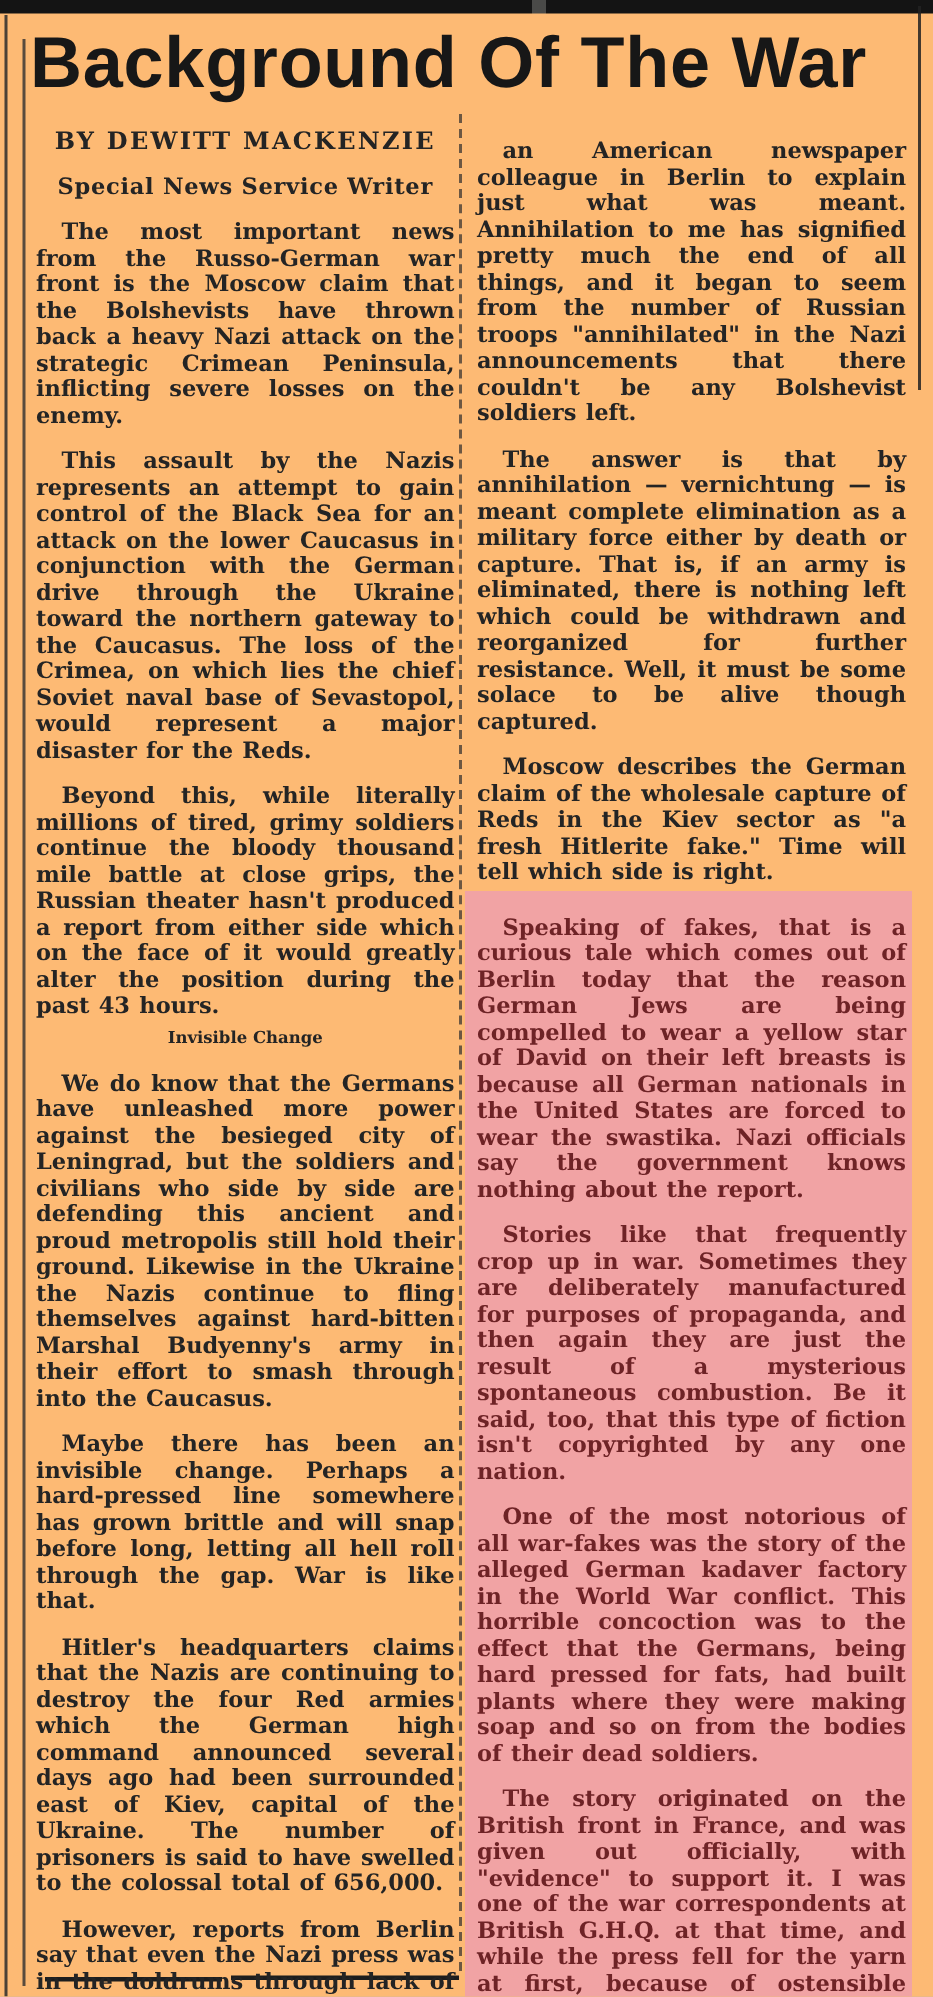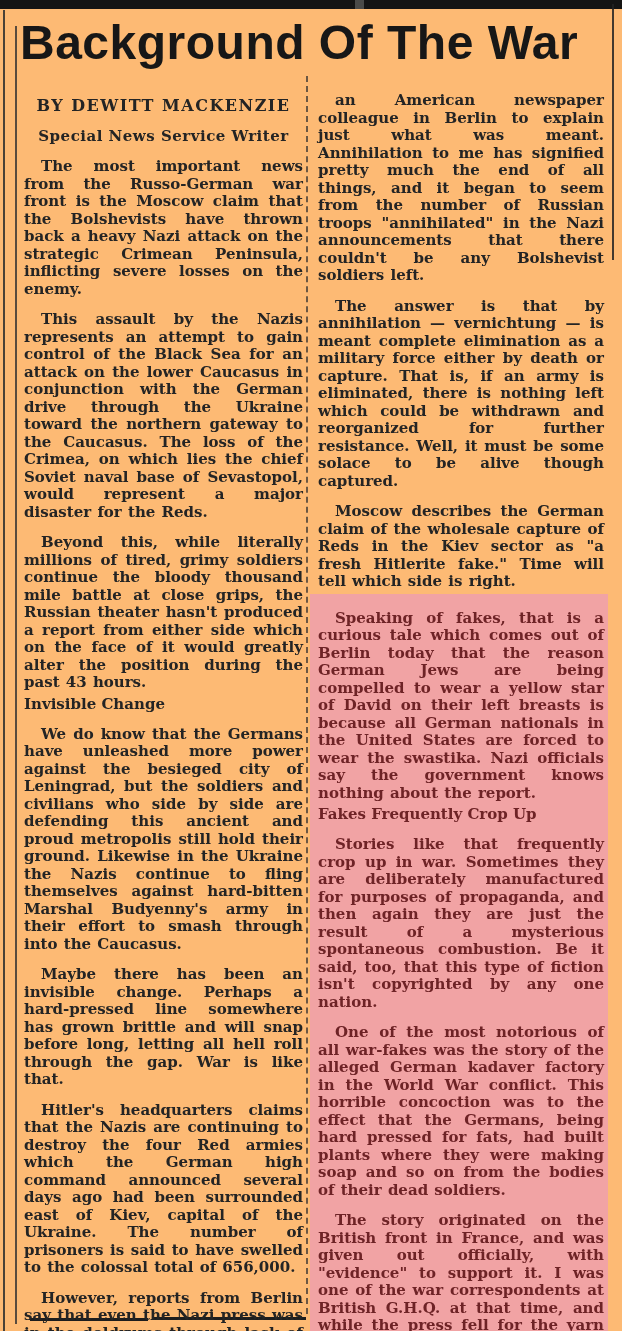--- a/index.html
+++ b/index.html
@@ -49,25 +49,25 @@
   .col{position:absolute;color:#242424;}
   .col-left{left:24px;top:84px;width:279px;}
   .col-right{left:318px;top:79px;width:286px;}
 
   .para{
     margin:13px 0 3px;text-indent:17px;text-align:justify;
     font-weight:700;font-size:15px;line-height:17.5px;
     word-spacing:1px;
   }
   .subhead{
-    margin:2px 0;text-align:left;
-    font-weight:700;font-size:15px;line-height:18px;
+    margin:2px 0;text-align:center;
+    font-weight:700;font-size:11px;line-height:18px;
   }
   .byline{
-    margin:12px;text-align:center;text-indent:0;
+    margin:0;text-align:center;text-indent:0;
     font-weight:700;font-size:16px;line-height:19px;letter-spacing:1.5px;
   }
   .byline-role{
     margin:12px 0 3px;text-align:center;text-indent:0;
     font-weight:700;font-size:15px;line-height:18px;letter-spacing:.5px;
   }
   .highlighted-passage{
     background:#f1a3a4;
     color:#6e2326;
     margin:2px -4px 0 -8px;
@@ -106,20 +106,19 @@
 
   </div>
 
   <div class="col col-right">
     <p class="para">an American newspaper colleague in Berlin to explain just what was meant. Annihilation to me has signified pretty much the end of all things, and it began to seem from the number of Russian troops "annihilated" in the Nazi announcements that there couldn't be any Bolshevist soldiers left.</p>
     <p class="para">The answer is that by annihilation — vernichtung — is meant complete elimination as a military force either by death or capture. That is, if an army is eliminated, there is nothing left which could be withdrawn and reorganized for further resistance. Well, it must be some solace to be alive though captured.</p>
     <p class="para">Moscow describes the German claim of the wholesale capture of Reds in the Kiev sector as "a fresh Hitlerite fake." Time will tell which side is right.</p>
 
     <div class="highlighted-passage">
       <p class="para">Speaking of fakes, that is a curious tale which comes out of Berlin today that the reason German Jews are being compelled to wear a yellow star of David on their left breasts is because all German nationals in the United States are forced to wear the swastika. Nazi officials say the government knows nothing about the report.</p>
-      <h3 class="subhead">Fakes Frequently Crop Up</h3>
       <p class="para">Stories like that frequently crop up in war. Sometimes they are deliberately manufactured for purposes of propaganda, and then again they are just the result of a mysterious spontaneous combustion. Be it said, too, that this type of fiction isn't copyrighted by any one nation.</p>
       <p class="para">One of the most notorious of all war-fakes was the story of the alleged German kadaver factory in the World War conflict. This horrible concoction was to the effect that the Germans, being hard pressed for fats, had built plants where they were making soap and so on from the bodies of their dead soldiers.</p>
       <p class="para">The story originated on the British front in France, and was given out officially, with "evidence" to support it. I was one of the war correspondents at British G.H.Q. at that time, and while the press fell for the yarn at first, because of ostensible proof of its truth, we soon became suspicious and refused to have more to say about it. After the war was over, a high British officer coolly admitted that he had faked the thing out of whole cloth. There wasn't a word of truth in it.</p>
     </div>
   </div>
 
 </div>
 
 </body></html>

